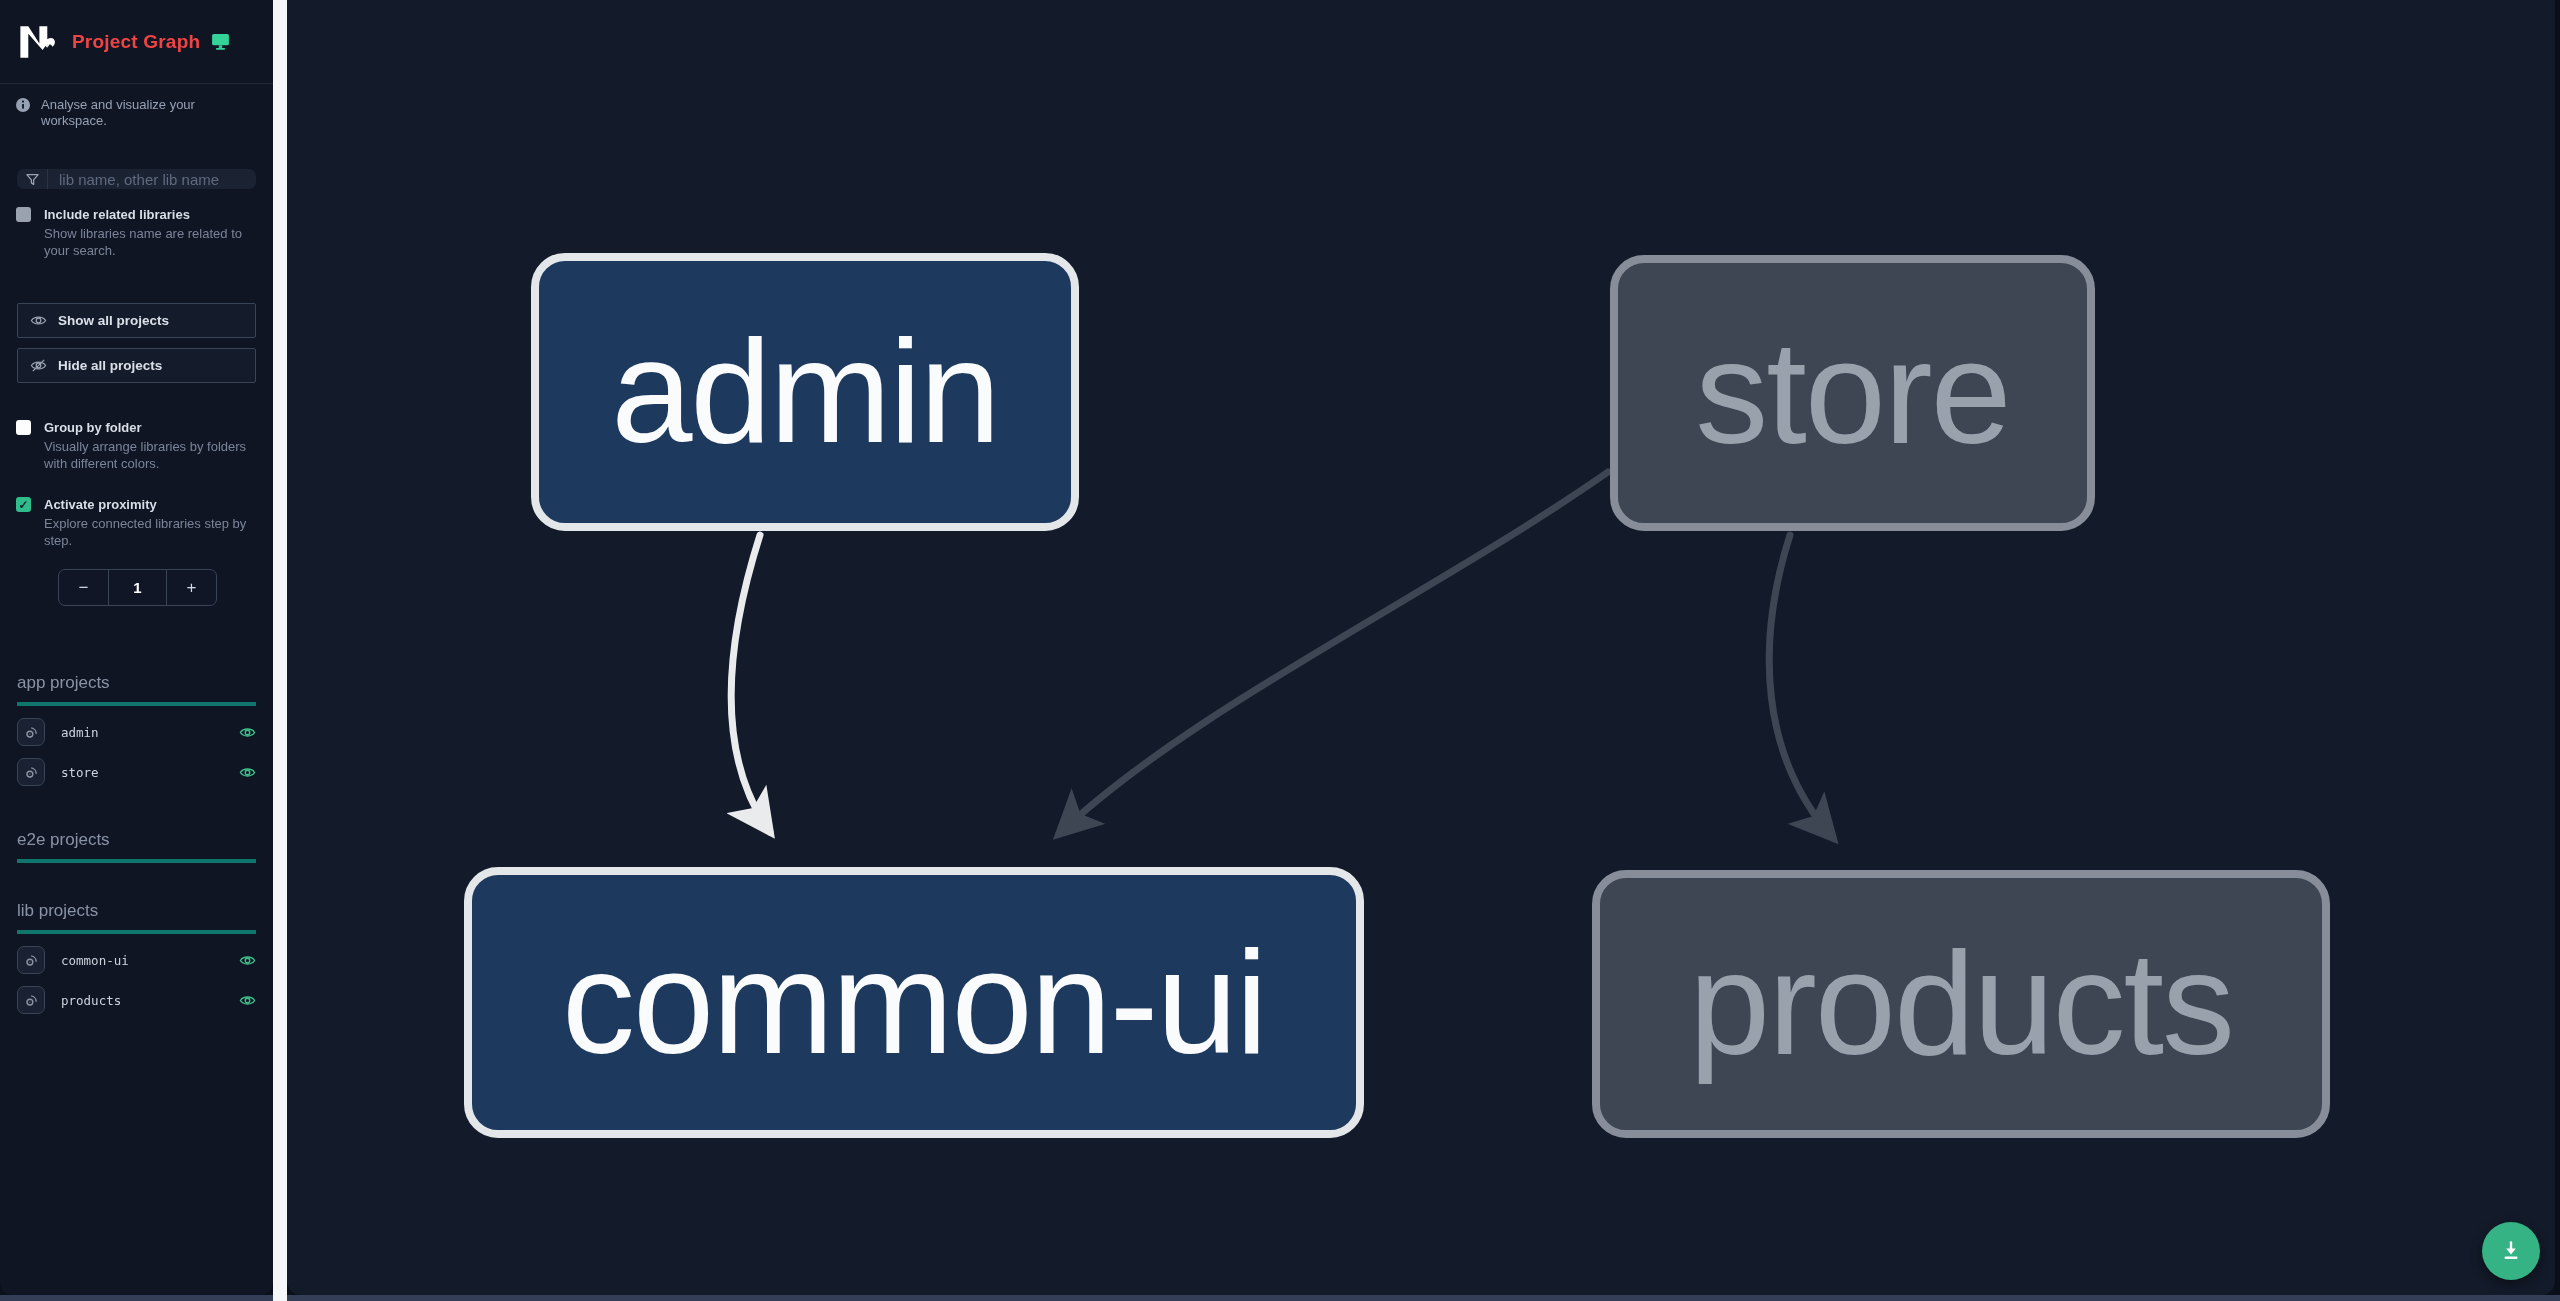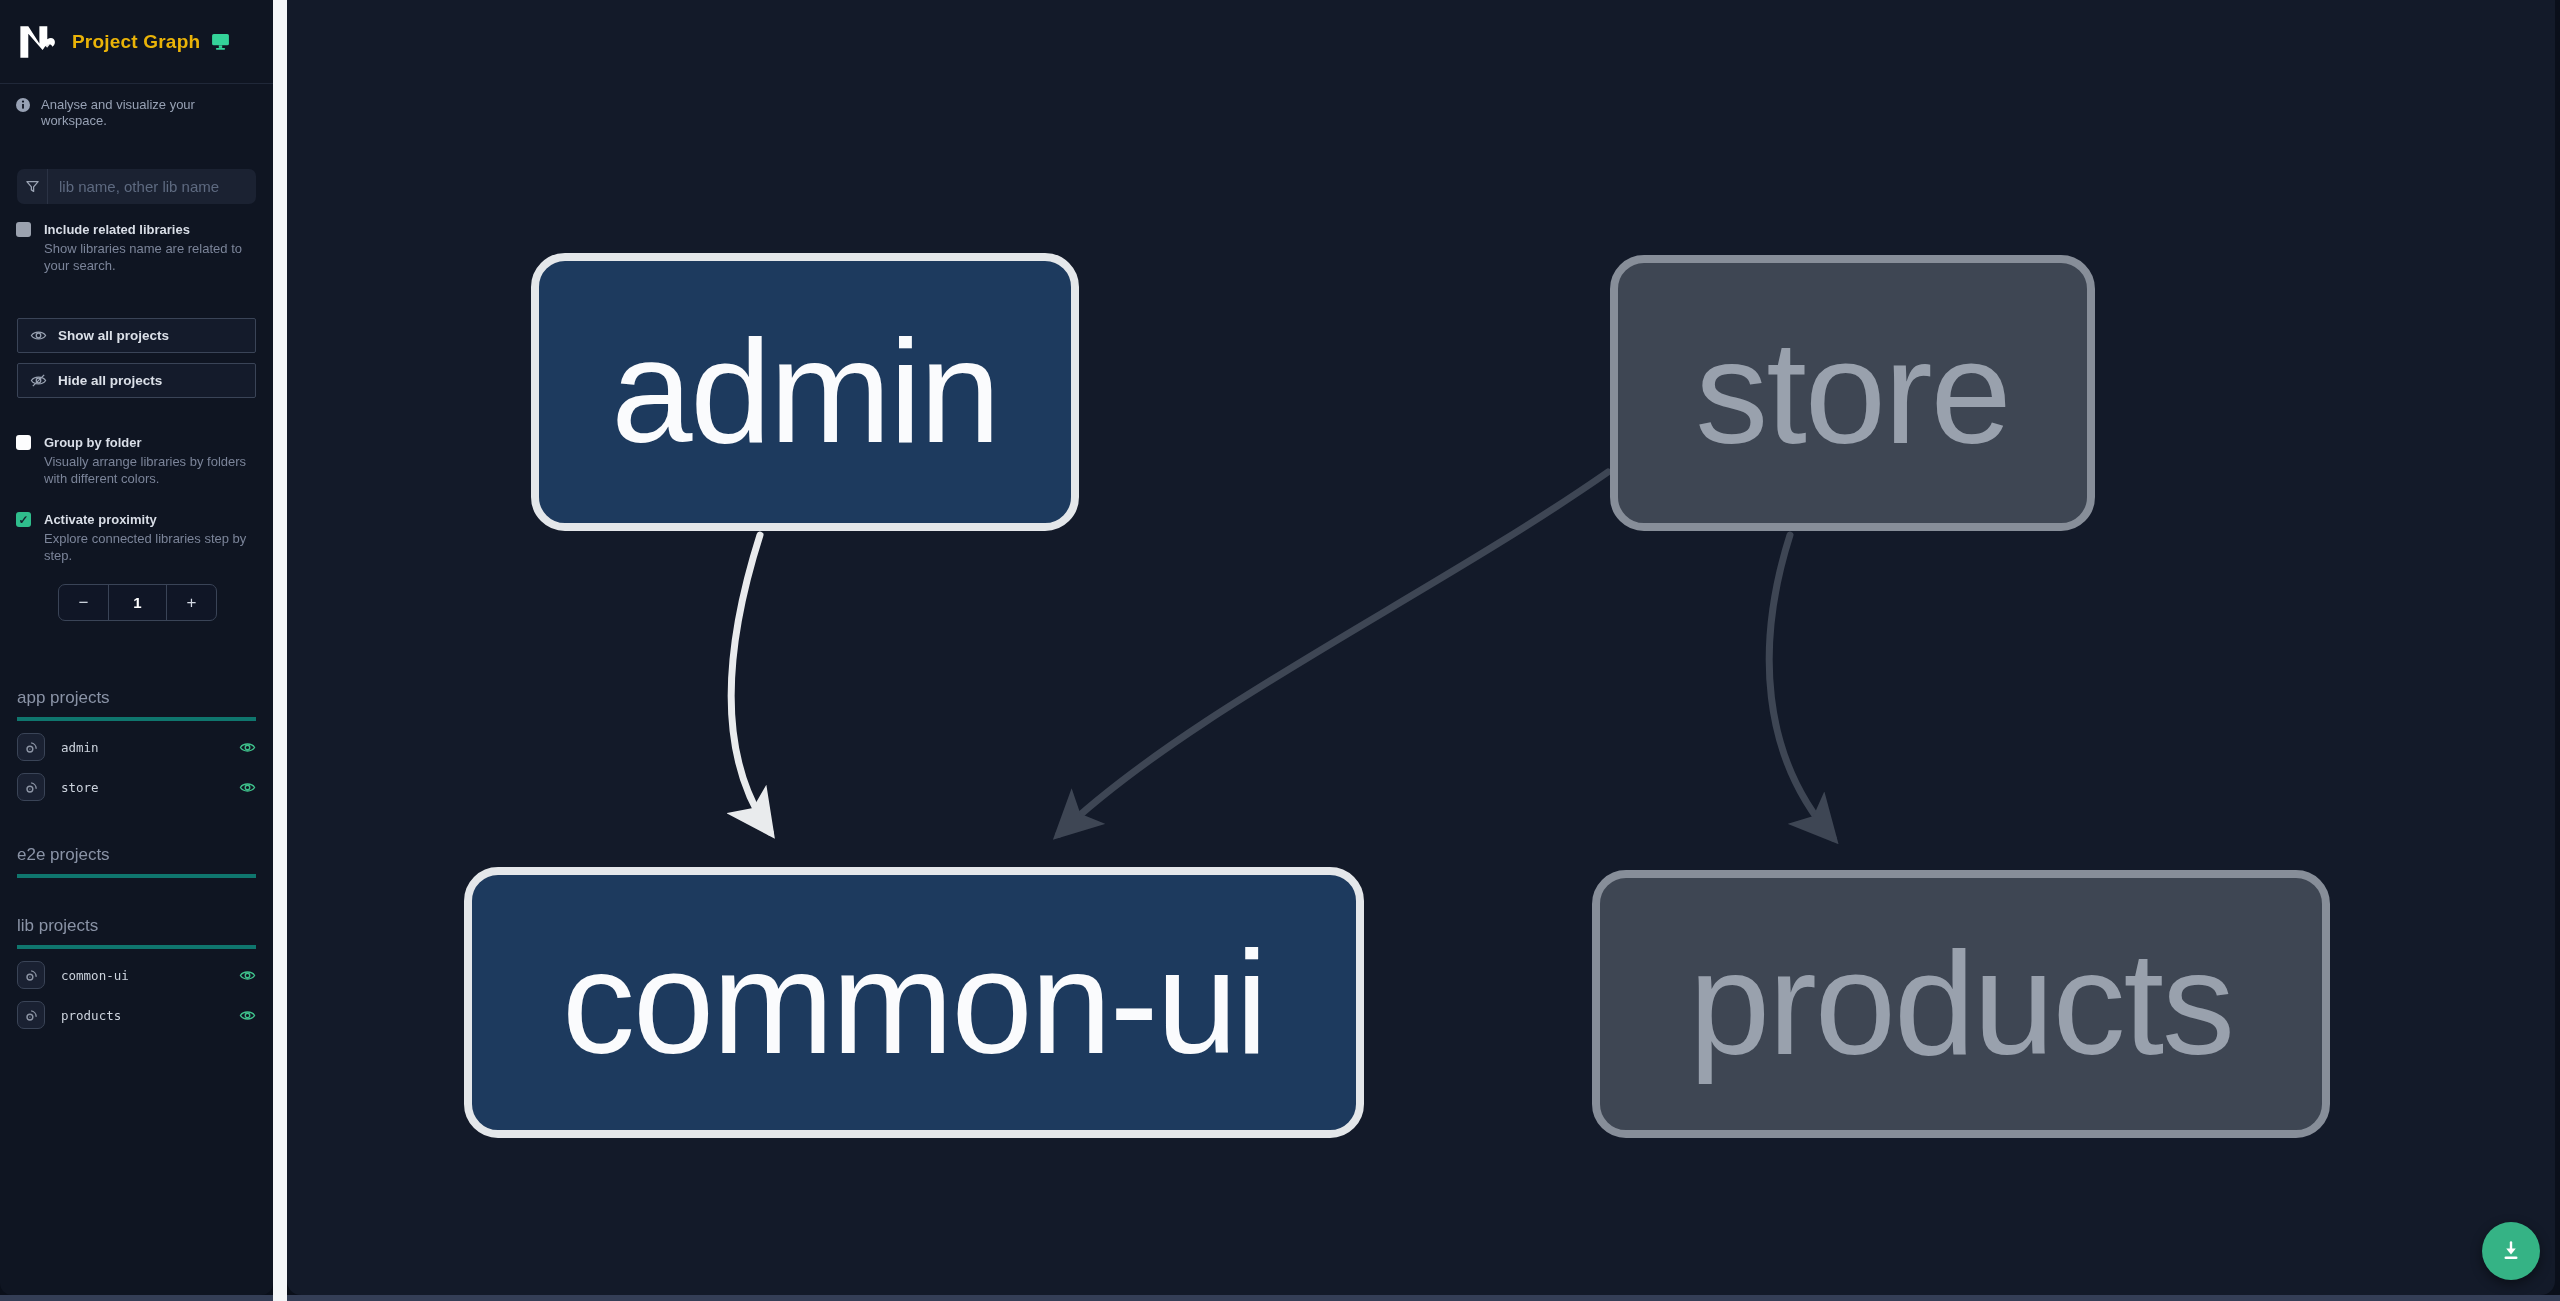--- a/index.html
+++ b/index.html
@@ -10,24 +10,24 @@
   }
   .bottom-strip { position:absolute; left:0; right:0; bottom:0; height:6px; background:#343e56; z-index:0; }
   .divider-strip { position:absolute; left:273px; top:0; bottom:0; width:14px; background:#f4f6f8; z-index:3; }
 
   
   .sidebar {
     position:absolute; left:0; top:0; width:273px; bottom:6px;
     background:#0f1522; border-radius:0 0 12px 12px; z-index:4; overflow:hidden;
   }
   .sb-header { height:84px; border-bottom:1px solid #202839; display:flex; align-items:center; padding:0 16px; }
-  .sb-title { color:#eab308; font-size:19px; font-weight:bold; margin-left:14px; letter-spacing:.2px; }
+  .sb-title { color:#ef4444; font-size:19px; font-weight:bold; margin-left:14px; letter-spacing:.2px; }
   .monitor-wrap { margin-left:12px; display:flex; }
   .sb-subtitle { display:flex; align-items:flex-start; gap:11px; padding:0 14px 0 16px; margin-top:13px; color:#97a1b4; font-size:13px; line-height:16px; }
-  .sb-filter { margin:40px 17px 0; height:35px; background:#1b2232; border-radius:7px; display:flex; align-items:stretch; overflow:hidden; }
+  .sb-filter { margin:40px 17px 0; height:20px; background:#1b2232; border-radius:7px; display:flex; align-items:stretch; overflow:hidden; }
   .filter-icon-cell { width:31px; display:flex; align-items:center; justify-content:center; border-right:1px solid #2b3345; }
   .sb-filter input { flex:1; min-width:0; background:transparent; border:none; outline:none; color:#ccd3de; font-size:15px; padding:0 11px; font-family:"Liberation Sans", sans-serif; }
   .sb-filter input::placeholder { color:#5e6a80; }
 
   .cb-row { display:flex; gap:13px; padding:0 16px; align-items:flex-start; }
   .cb { width:15px; height:15px; border-radius:3px; flex:none; margin-top:1px; }
   .cb.gray  { background:#9ba2af; }
   .cb.white { background:#fdfdfe; }
   .cb.teal  { background:#2fbd8c; color:#16202e; display:flex; align-items:center; justify-content:center; font-size:12px; font-weight:bold; line-height:1; }
   .cb-label { color:#d9dee7; font-size:13px; font-weight:bold; line-height:17px; }

